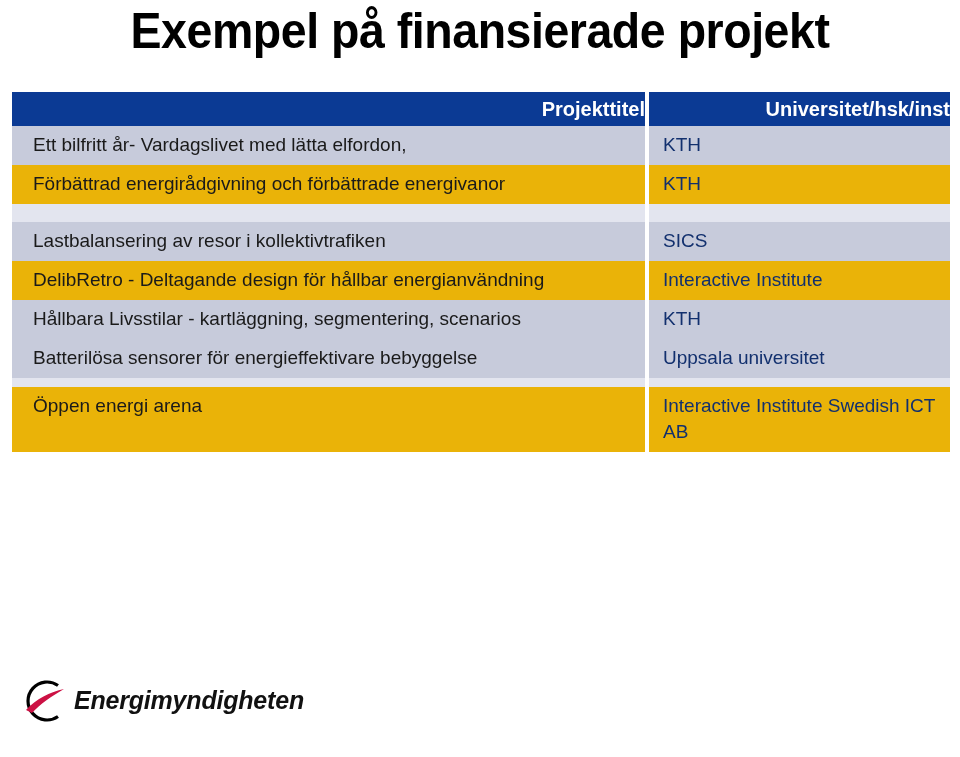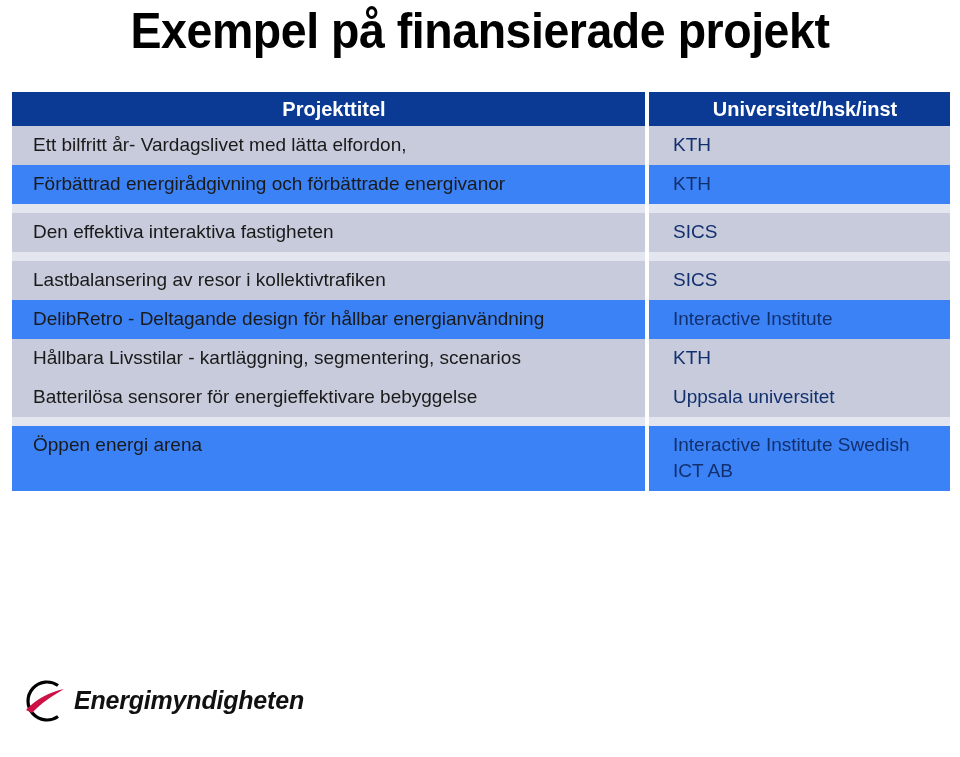--- a/index.html
+++ b/index.html
@@ -52,45 +52,45 @@
     padding: 4px 0 4px 0;
   }
 
   
   .hdr-cell {
     background: #0b3a94;
     color: #ffffff;
     font-weight: bold;
     font-size: 20px;
     line-height: 24px;
-    text-align: center;
+    text-align: right;
     height: 25px;
     padding: 5px 0 4px 0 !important;
   }
   .hdr-cell .pad { padding-left: 11px; }
   .hdr-cell.org .pad { }
   .hdr-gap {
     background: #ffffff;
     width: 4px;
     padding: 0 !important;
   }
 
   
   .row-dark  .cell { background: #c7cbdb; }
-  .row-light .cell { background: #3b82f6; }
+  .row-light .cell { background: #eab308; }
 
   .cell {
     font-size: 19px;
     line-height: 26px;
     color: #1a1a1a;
     padding: 6px 0 7px 0 !important;
   }
   .cell .pad { padding-left: 21px; padding-right: 8px; display: block; }
   .cell.org { color: #12306e; }
-  .cell.org .pad { padding-left: 24px; }
+  .cell.org .pad { padding-left: 14px; }
 
   .gap-cell {
     background: #ffffff;
     width: 4px;
     padding: 0 !important;
   }
 
   
   .spacer-row td {
     height: 9px;
@@ -167,29 +167,20 @@
         <span class="pad">KTH</span>
       </td>
     </tr>
 
     <tr class="spacer-row">
       <td class="sp-dark-l"></td>
       <td></td>
       <td class="sp-dark-l"></td>
     </tr>
 
-    <tr class="row-dark">
-      <td class="cell">
-        <span class="pad">Den effektiva interaktiva fastigheten</span>
-      </td>
-      <td class="gap-cell"></td>
-      <td class="cell org">
-        <span class="pad">SICS</span>
-      </td>
-    </tr>
 
 
     <tr class="spacer-row">
       <td class="sp-dark-l"></td>
       <td></td>
       <td class="sp-dark-l"></td>
     </tr>
 
     <tr class="row-dark">
       <td class="cell">

